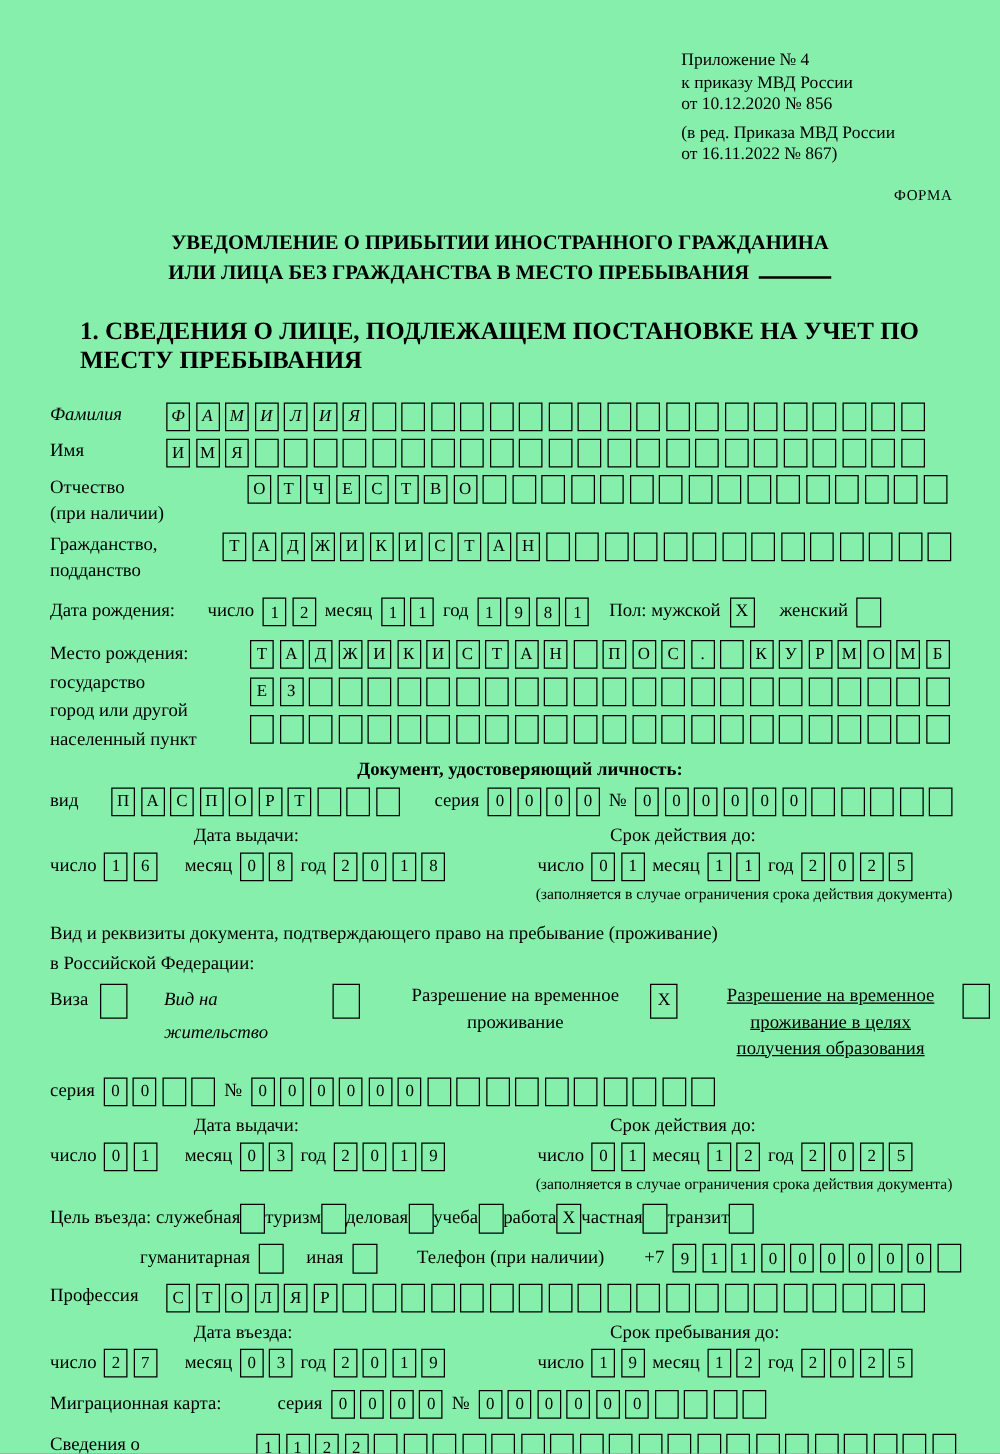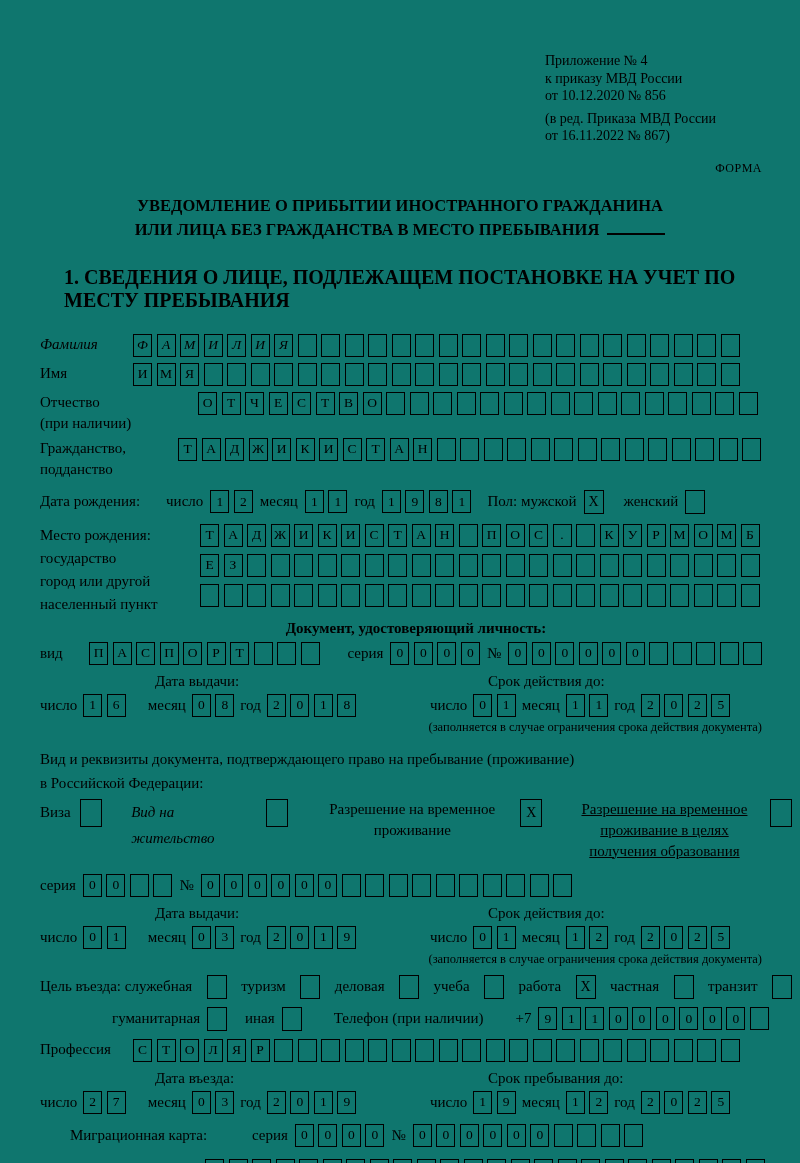--- a/index.html
+++ b/index.html
@@ -1,20 +1,20 @@
 <!DOCTYPE html>
 <html lang="ru"><head>
 <meta charset="utf-8">
 <style>
   html,body{margin:0;padding:0;background:#888;}
   .page{
-    width:800px;height:1163px;background:#0f766e;color:#000;
+    width:800px;height:1163px;background:#86efac;color:#000;
     font-family:"Liberation Serif","DejaVu Serif",serif;
     font-size:15px;position:relative;box-sizing:border-box;
-    padding-top:52px;overflow:hidden;margin:0 auto;
+    padding-top:40px;overflow:hidden;margin:0 auto;
   }
   .hdr{margin-left:545px;line-height:17.5px;font-size:14px;}
   .hdr .amend{margin-top:5px;}
   .forma{margin:16px 38px 0 0;text-align:right;font-weight:normal;font-size:12px;letter-spacing:.5px;}
   .title{margin-top:18px;text-align:center;font-weight:bold;font-size:16.5px;line-height:24px;}
   .blank-line{display:inline-block;width:58px;border-bottom:2px solid #000;height:14px;margin-left:8px;}
   .sect{margin:24px 28px 0 64px;font-weight:bold;font-size:20px;}
   .form{margin:20px 0 0 40px;width:752px;}
   .frow{display:flex;align-items:flex-start;margin-top:6px;}
   .lbl{flex:none;line-height:21px;}
@@ -498,21 +498,21 @@
               <span class="bx">2</span>
               <span class="bx">0</span>
               <span class="bx">2</span>
               <span class="bx">5</span>
             </span>
         </div>
       </div>
     </div>
     <div class="note">(заполняется в случае ограничения срока действия документа)</div>
 
-    <div class="inrow" style="margin-top:8px;gap:0;justify-content:space-between;">
+    <div class="inrow" style="margin-top:8px;gap:0;">
       <span>Цель въезда: служебная</span>
       <span class="cb cb-sm"></span>
       <span>туризм</span>
       <span class="cb cb-sm"></span>
       <span>деловая</span>
       <span class="cb cb-sm"></span>
       <span>учеба</span>
       <span class="cb cb-sm"></span>
       <span>работа</span>
       <span class="cb cb-sm">X</span>
@@ -620,21 +620,21 @@
           <span class="boxes">
               <span class="bx">2</span>
               <span class="bx">0</span>
               <span class="bx">2</span>
               <span class="bx">5</span>
             </span>
         </div>
       </div>
     </div>
 
-    <div class="inrow" style="margin-top:10px;margin-left:30px;">
+    <div class="inrow" style="margin-top:10px;">
       <span style="width:175px;">Миграционная карта:</span>
       <span>серия</span>
       <span class="boxes">
           <span class="bx">0</span>
           <span class="bx">0</span>
           <span class="bx">0</span>
           <span class="bx">0</span>
         </span>
       <span>№</span>
       <span class="boxes">

